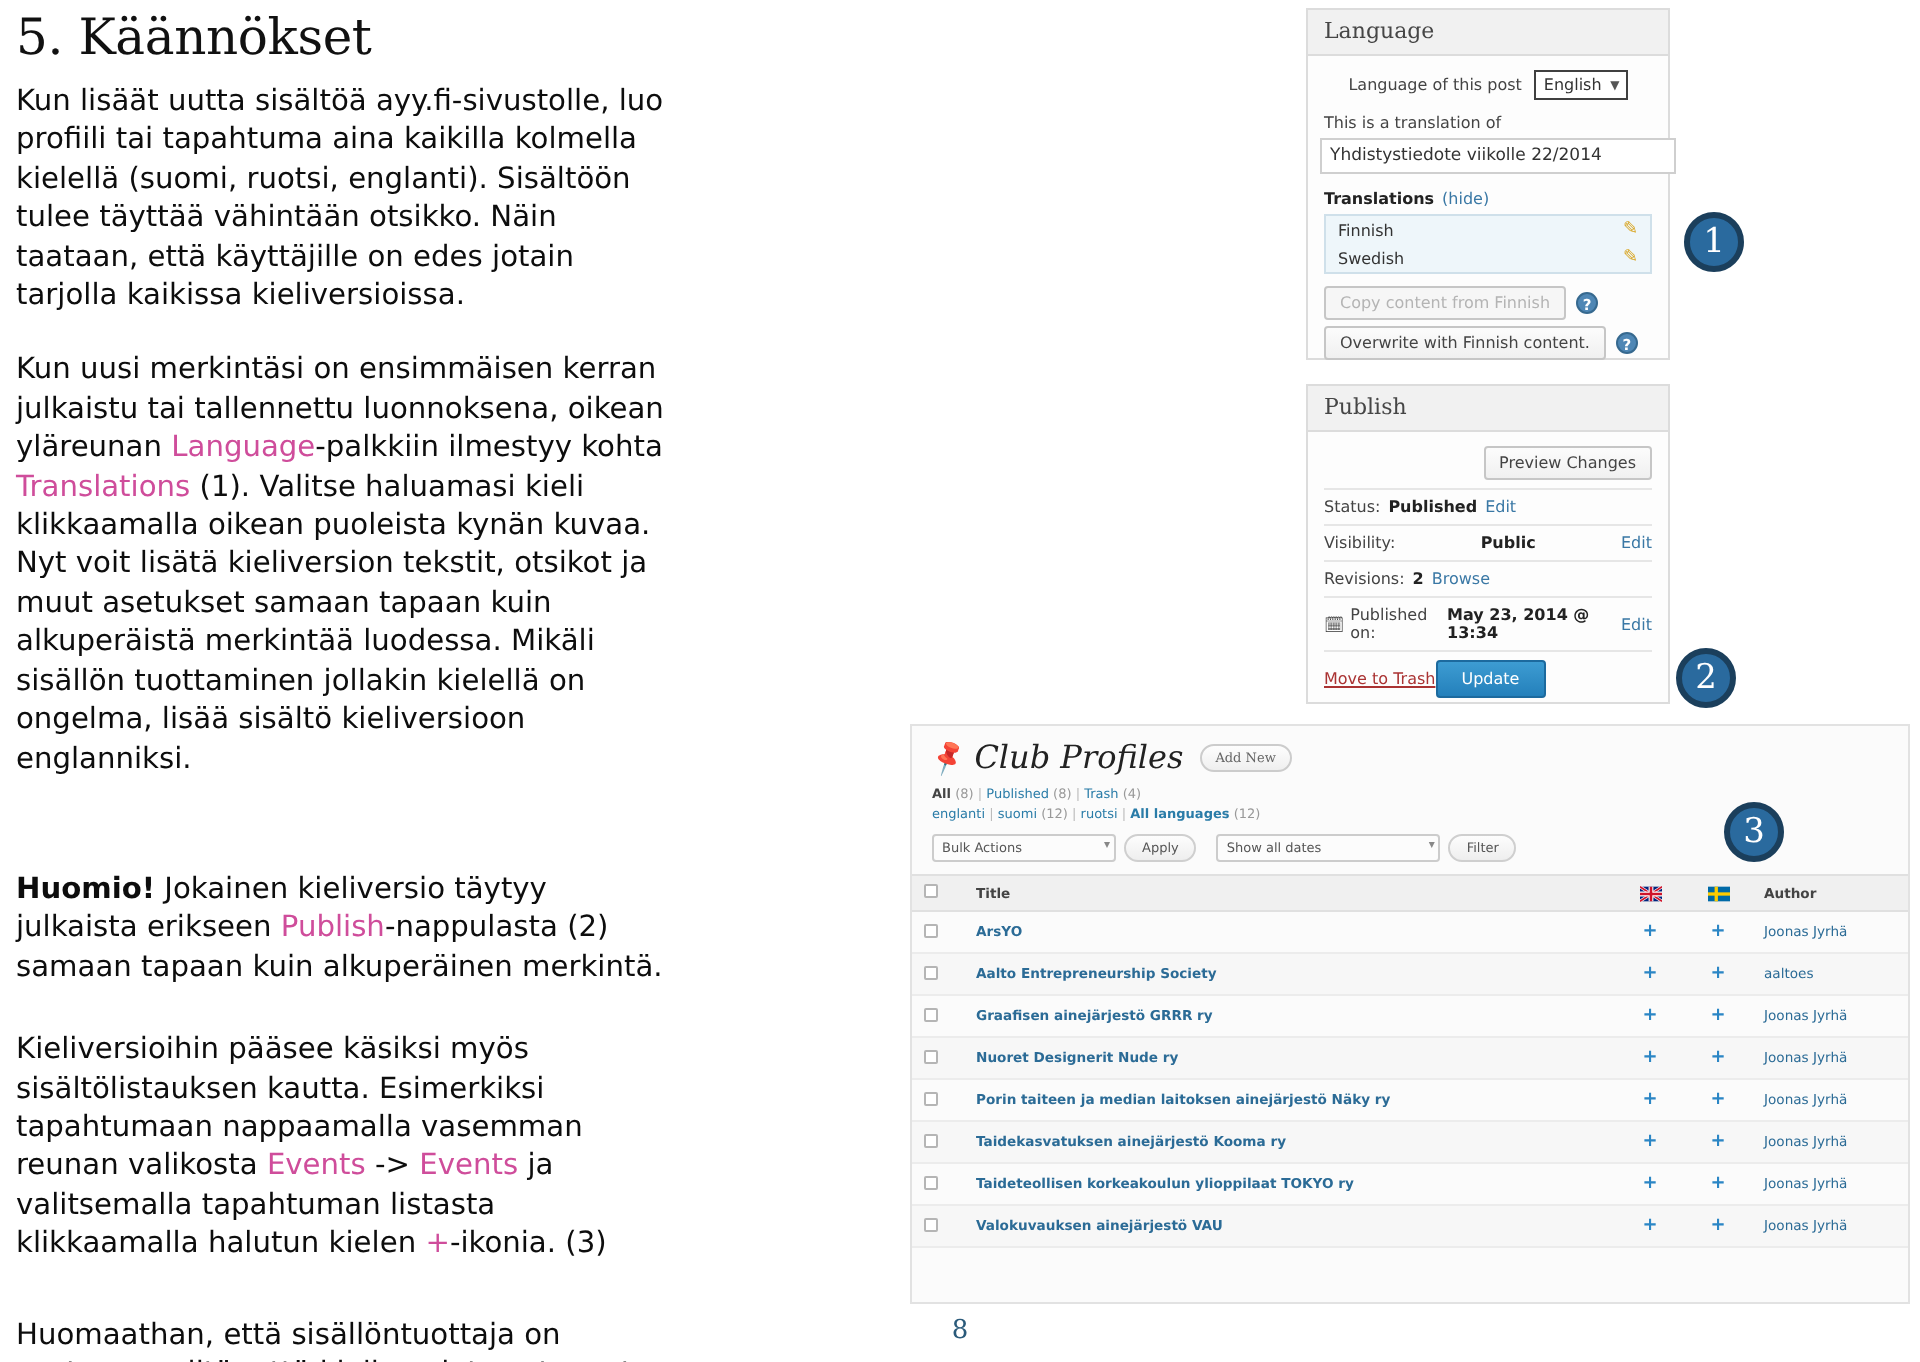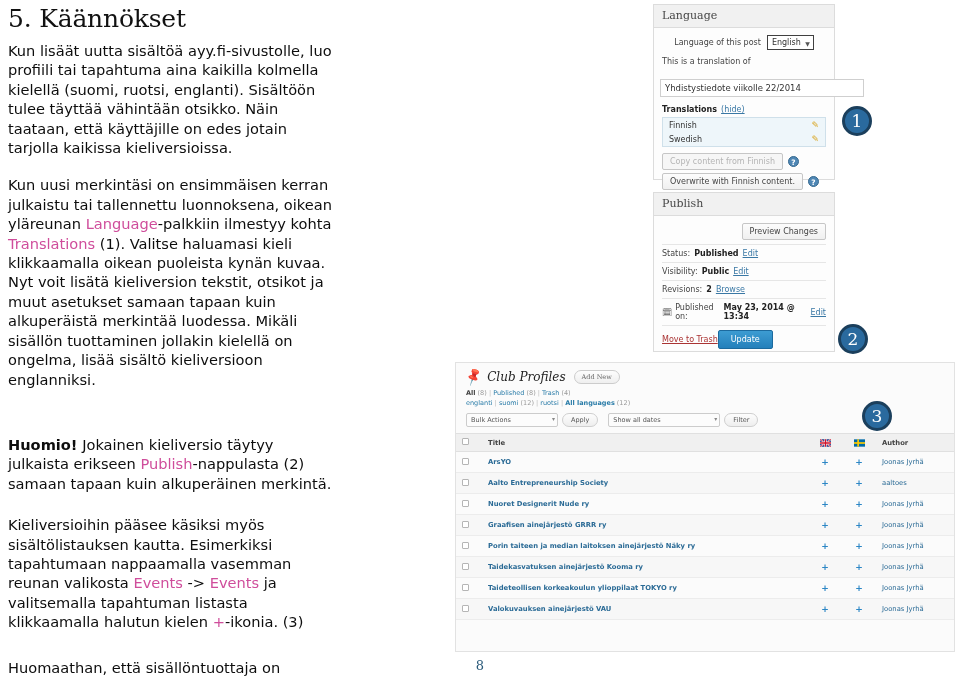--- a/index.html
+++ b/index.html
@@ -71,21 +71,21 @@
     font-family: "DejaVu Serif", "Liberation Serif", serif;
     font-size: 11px;
     color: #464646;
     padding: 4px 8px 5px 8px;
   }
   .wp-box-inner { padding: 7px 8px 8px 8px; }
 
   .row { display: flex; align-items: center; }
   .lbl { font-size: 8px; color: #444; }
   .lbl-b { font-size: 8px; color: #222; font-weight: bold; }
-  .lnk { font-size: 8px; color: #3a78a5; text-decoration: underline; }
+  .lnk { font-size: 8px; color: #3a78a5; }
   .lnk-red { font-size: 8px; color: #a33; text-decoration: underline; }
 
   .select-box {
     border: 1px solid #404040;
     background: #fff;
     font-size: 8px;
     color: #333;
     padding: 2px 12px 2px 4px;
     position: relative;
     white-space: nowrap;
@@ -149,21 +149,21 @@
     background: #fbfbfb;
     border: 1px solid #e2e2e2;
     box-sizing: border-box;
     overflow: hidden;
     font-family: "DejaVu Sans", "Liberation Sans", sans-serif;
   }
   .cp-head { display: flex; align-items: center; padding: 6px 8px 2px 10px; }
   .cp-pin { font-size: 13px; color: #777; margin-right: 5px; transform: rotate(-25deg); }
   .cp-title {
     font-family: "DejaVu Serif", "Liberation Serif", serif;
-    font-size: 12px; font-style: italic; color: #222;
+    font-size: 16px; font-style: italic; color: #222;
   }
   .cp-addnew {
     margin-left: 8px;
     border: 1px solid #ccc; border-radius: 9px;
     background: linear-gradient(#fdfdfd, #efefef);
     font-size: 6.5px; color: #666;
     padding: 2px 7px;
     font-family: "DejaVu Serif", "Liberation Serif", serif;
   }
   .cp-filters { padding: 3px 10px 0 10px; font-size: 6.5px; color: #2a7ca8; }
@@ -252,21 +252,21 @@
     <div class="row" style="gap:6px;justify-content:center;">
       <span class="lbl">Language of this post</span>
       <span class="select-box">
         <span>English</span>
         <span class="caret">▼</span>
       </span>
     </div>
 
     <div style="margin-top:7px;">
       <div class="lbl">This is a translation of</div>
-      <div class="text-input" style="margin-top:13px; width:204px; position:relative; left:-2px;">Yhdistystiedote viikolle 22/2014</div>
+      <div class="text-input" style="margin-top:3px; width:178px; position:relative; left:-2px;">Yhdistystiedote viikolle 22/2014</div>
     </div>
 
     <div style="margin-top:8px;">
       <div class="row" style="gap:4px;">
         <span class="lbl-b">Translations</span>
         <span class="lnk">(hide)</span>
       </div>
       <div class="translations-list">
         <div class="tr-item">
           <span>Finnish</span>
@@ -302,21 +302,21 @@
     </div>
 
     <div class="hr-line"></div>
     <div class="row" style="gap:4px;">
       <span class="lbl">Status:</span>
       <span class="lbl-b">Published</span>
       <span class="lnk">Edit</span>
     </div>
 
     <div class="hr-line"></div>
-    <div class="row" style="gap:4px;">
+    <div class="row" style="gap:4px;justify-content:space-between;">
       <span class="lbl">Visibility:</span>
       <span class="lbl-b">Public</span>
       <span class="lnk">Edit</span>
     </div>
 
     <div class="hr-line"></div>
     <div class="row" style="gap:4px;">
       <span class="lbl">Revisions:</span>
       <span class="lbl-b">2</span>
       <span class="lnk">Browse</span>
@@ -421,28 +421,28 @@
       </tr>
       <tr>
         <td><span class="cb"></span></td>
         <td class="row-title">Aalto Entrepreneurship Society</td>
         <td style="text-align:center;"><span class="plus">+</span></td>
         <td style="text-align:center;"><span class="plus">+</span></td>
         <td class="author-cell">aaltoes</td>
       </tr>
       <tr>
         <td><span class="cb"></span></td>
+        <td class="row-title">Graafisen ainejärjestö GRRR ry</td>
+        <td style="text-align:center;"><span class="plus">+</span></td>
+        <td style="text-align:center;"><span class="plus">+</span></td>
+        <td class="author-cell">Joonas Jyrhä</td>
+      </tr>
+      <tr>
+        <td><span class="cb"></span></td>
         <td class="row-title">Nuoret Designerit Nude ry</td>
-        <td style="text-align:center;"><span class="plus">+</span></td>
-        <td style="text-align:center;"><span class="plus">+</span></td>
-        <td class="author-cell">Joonas Jyrhä</td>
-      </tr>
-      <tr>
-        <td><span class="cb"></span></td>
-        <td class="row-title">Graafisen ainejärjestö GRRR ry</td>
         <td style="text-align:center;"><span class="plus">+</span></td>
         <td style="text-align:center;"><span class="plus">+</span></td>
         <td class="author-cell">Joonas Jyrhä</td>
       </tr>
       <tr>
         <td><span class="cb"></span></td>
         <td class="row-title">Porin taiteen ja median laitoksen ainejärjestö Näky ry</td>
         <td style="text-align:center;"><span class="plus">+</span></td>
         <td style="text-align:center;"><span class="plus">+</span></td>
         <td class="author-cell">Joonas Jyrhä</td>

